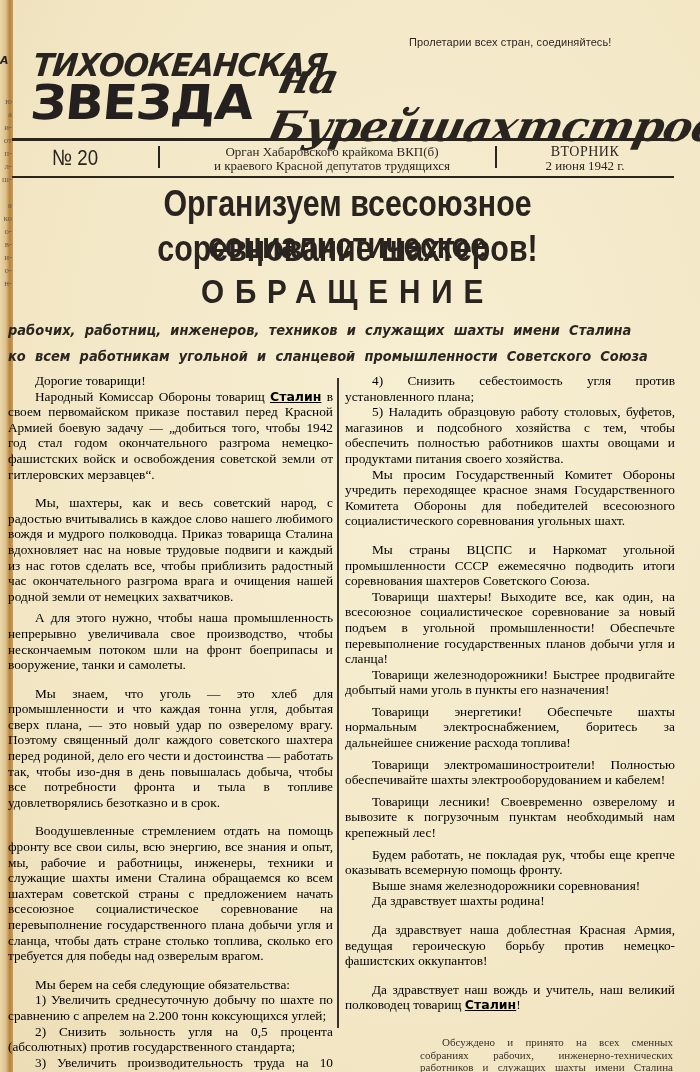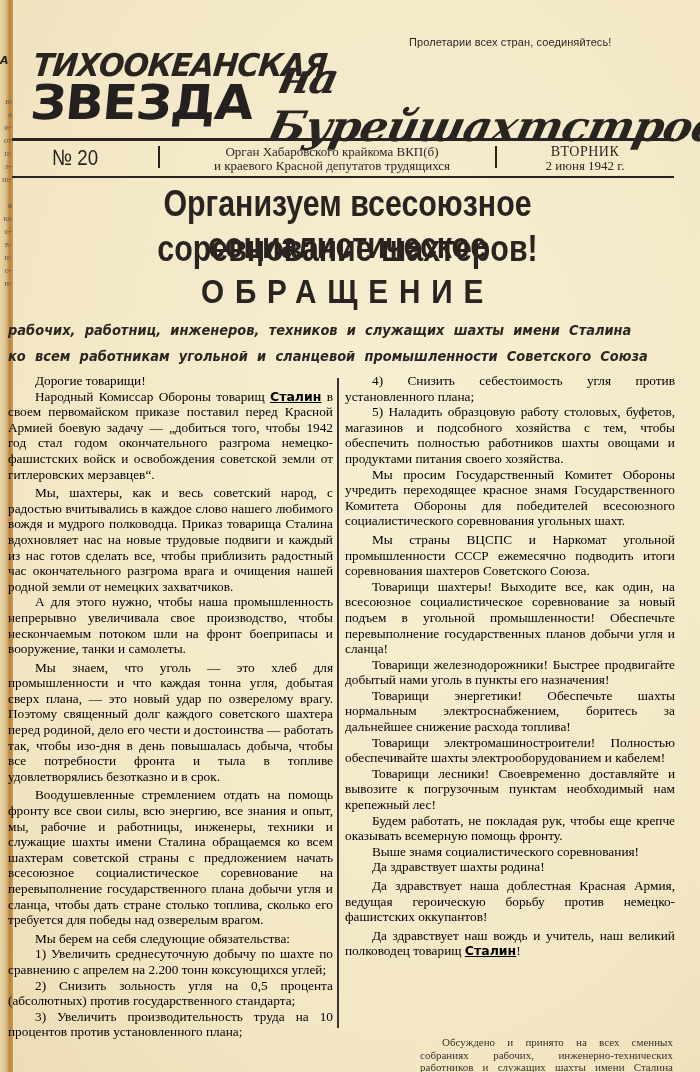--- a/index.html
+++ b/index.html
@@ -79,22 +79,22 @@
   }
   .subhead.s1 { top:322px; }
   .subhead.s2 { top:348px; }
   .col {
     position:absolute; top:373px; font-size:13.3px; line-height:15.6px; color:#000000;
     text-align:justify; hyphens:manual;
   }
   .col.left { left:8px; width:325px; }
   .col.right { left:345px; width:330px; }
   .col p { margin:0; text-indent:27px; }
-  .col p.gap { margin-top:3px; }
-  .col p.gap2 { }
+  .col p.gap { margin-top:13px; }
+  .col p.gap2 { margin-top:6px; }
   .col .bold-name { font-family:"DejaVu Sans", sans-serif; font-weight:bold; font-size:12.5px;text-decoration:underline; }
   .col-divider { position:absolute; left:337px; top:378px; width:1.5px; height:650px; background:#3a322c; }
   .footnote {
     position:absolute; left:420px; top:996px; width:253px; font-size:11px; line-height:12.5px;
     text-align:justify; color:#3a322c; text-indent:22px;margin-top:40px;
   }
 </style>
 </head>
 <body>
 
@@ -161,21 +161,21 @@
 
 <div class="col right">
   <p>4) Снизить себестоимость угля против установленного плана;</p>
   <p>5) Наладить образцовую работу столовых, буфетов, магазинов и подсобного хозяйства с тем, чтобы обеспечить полностью работников шахты овощами и продуктами питания своего хозяйства.</p>
   <p>Мы просим Государственный Комитет Обороны учредить переходящее красное знамя Государственного Комитета Обороны для победителей всесоюзного социалистического соревнования угольных шахт.</p>
   <p class="gap">Мы страны ВЦСПС и Наркомат угольной промышленности СССР ежемесячно подводить итоги соревнования шахтеров Советского Союза.</p>
   <p>Товарищи шахтеры! Выходите все, как один, на всесоюзное социалистическое соревнование за новый подъем в угольной промышленности! Обеспечьте перевыполнение государственных планов добычи угля и сланца!</p>
   <p>Товарищи железнодорожники! Быстрее продвигайте добытый нами уголь в пункты его назначения!</p>
   <p class="gap2">Товарищи энергетики! Обеспечьте шахты нормальным электроснабжением, боритесь за дальнейшее снижение расхода топлива!</p>
   <p class="gap2">Товарищи электромашиностроители! Полностью обеспечивайте шахты электрооборудованием и кабелем!</p>
-  <p class="gap2">Товарищи лесники! Своевременно доставляйте и вывозите к погрузочным пунктам необходимый нам крепежный лес!</p>
+  <p class="gap2">Товарищи лесники! Своевременно озверелому и вывозите к погрузочным пунктам необходимый нам крепежный лес!</p>
   <p class="gap2">Будем работать, не покладая рук, чтобы еще крепче оказывать всемерную помощь фронту.</p>
-  <p>Выше знамя социалистического соревнования!</p>
+  <p>Выше знамя железнодорожники соревнования!</p>
   <p>Да здравствует шахты родина!</p>
   <p class="gap">Да здравствует наша доблестная Красная Армия, ведущая героическую борьбу против немецко-фашистских оккупантов!</p>
   <p class="gap"><span>Да здравствует наш вождь и учитель, наш великий полководец товарищ </span><span class="bold-name">Сталин</span><span>!</span></p>
 </div>
 
 <div class="footnote">Обсуждено и принято на всех сменных собраниях рабочих, инженерно-технических работников и служащих шахты имени Сталина (Кузбасс).</div>
 
 </body></html>

